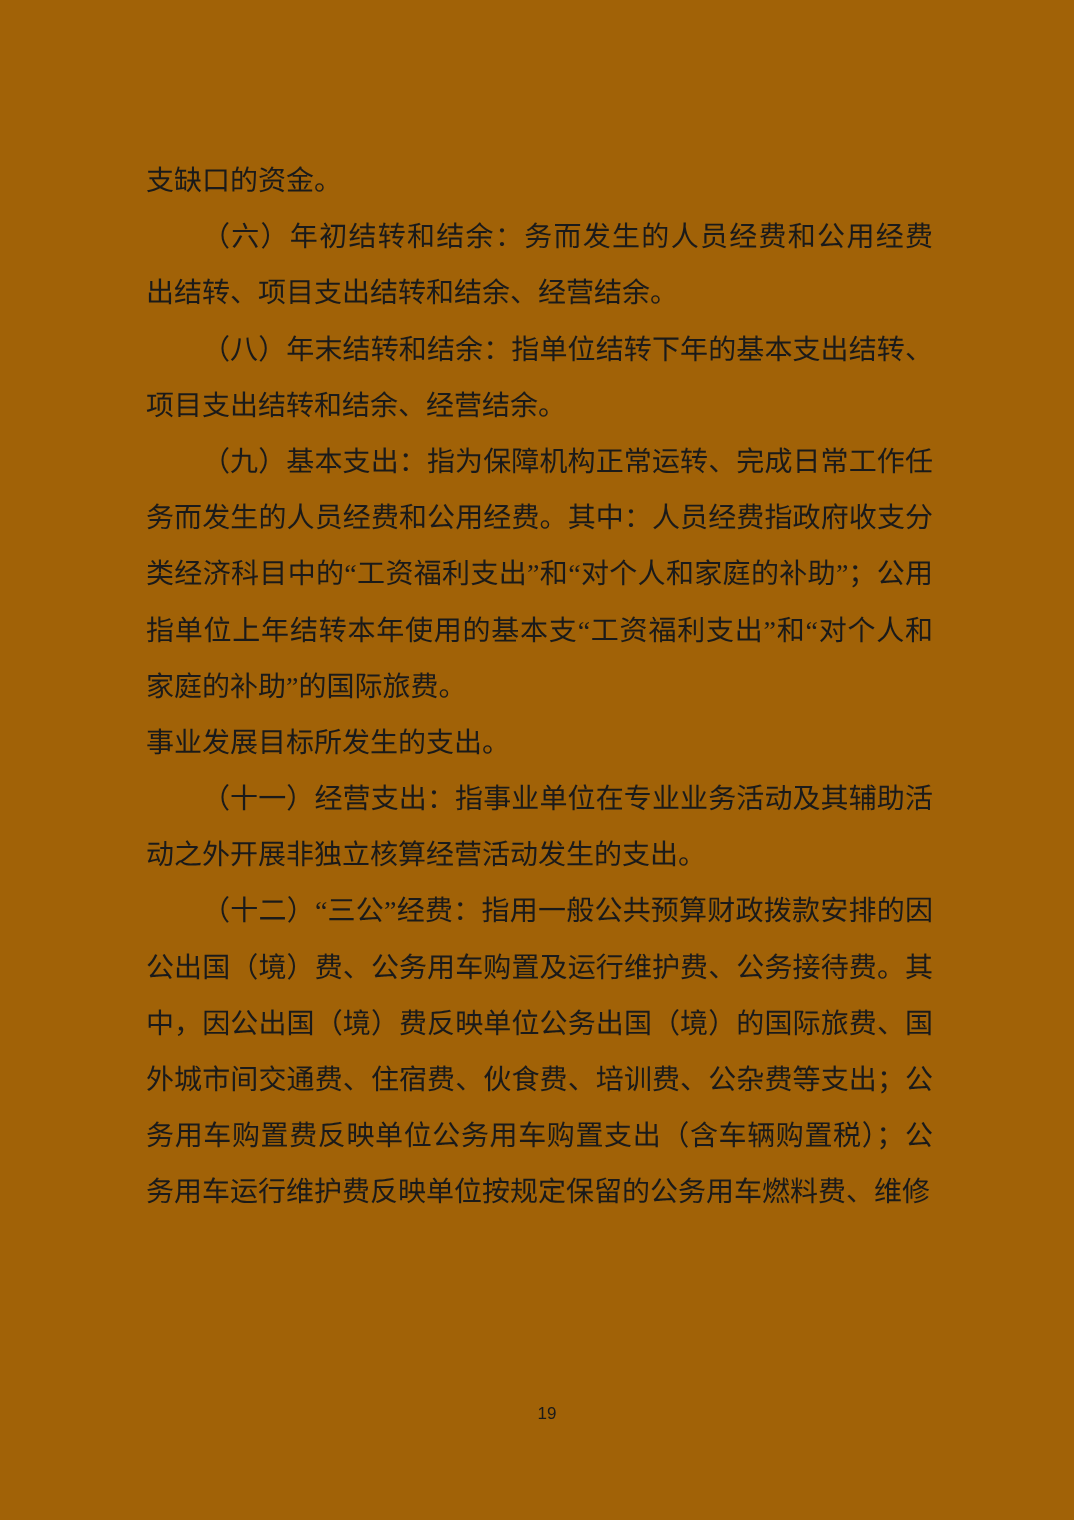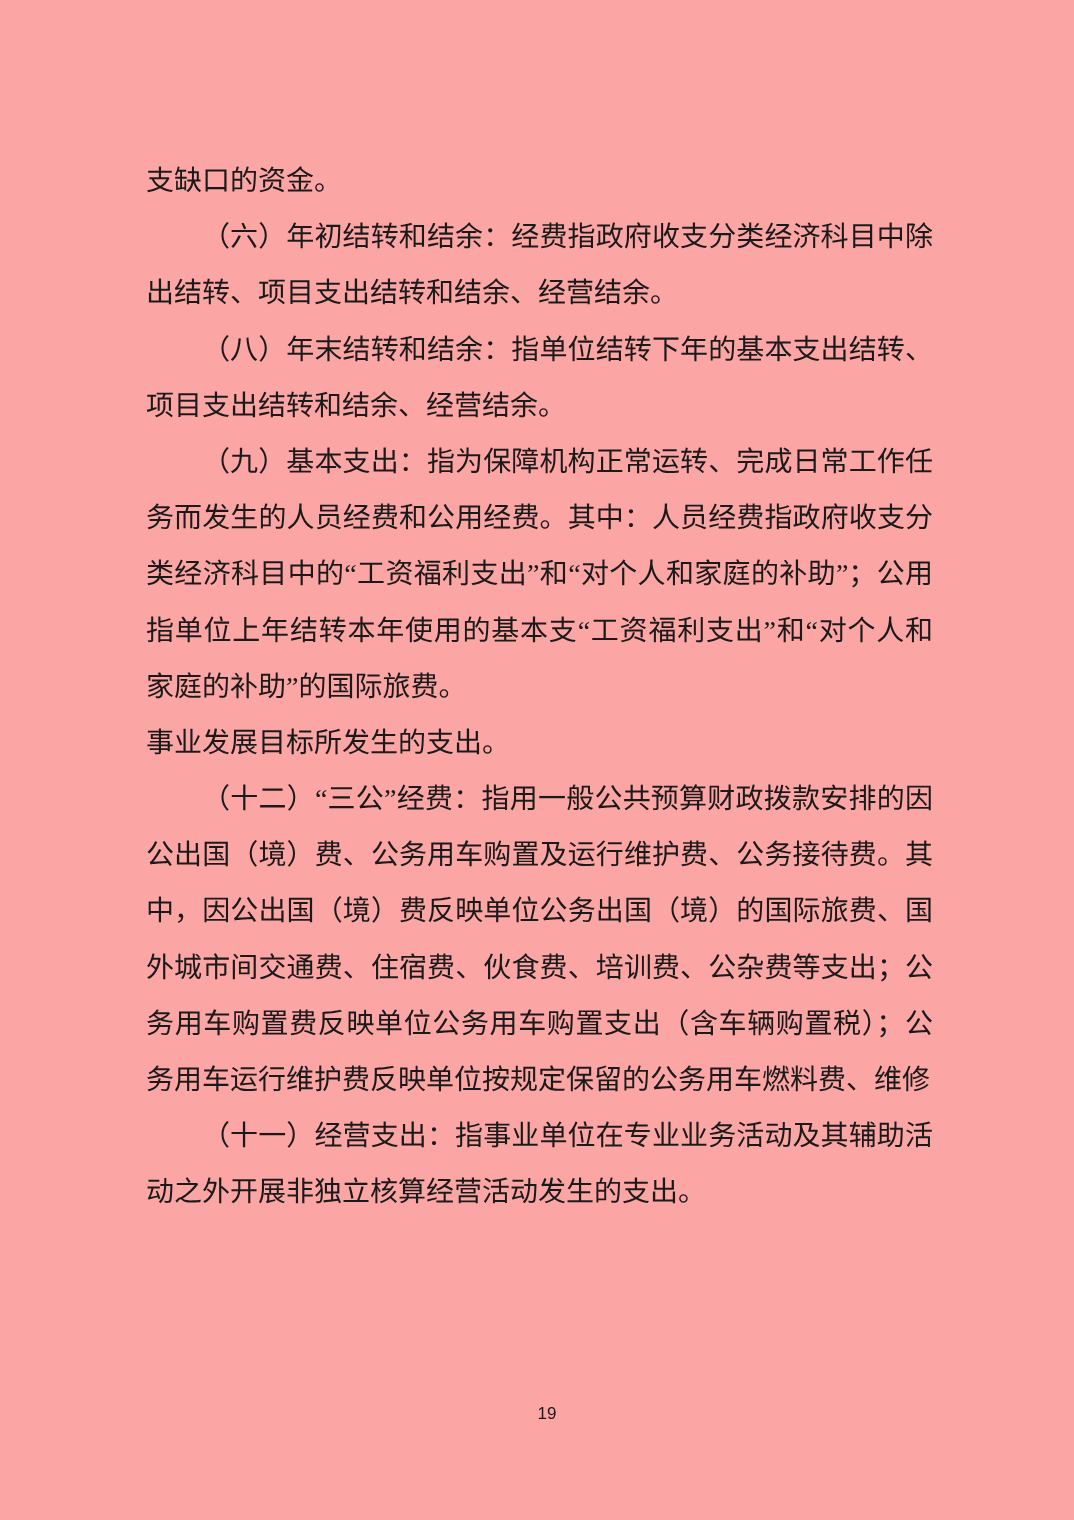--- a/index.html
+++ b/index.html
@@ -4,21 +4,21 @@
 <style>
   html, body {
     margin: 0;
     padding: 0;
     background: #ffffff;
   }
   .page {
     position: relative;
     width: 1074px;
     height: 1520px;
-    background: #fca5a5;
+    background: #a16207;
     overflow: hidden;
     font-family: "Liberation Serif", "DejaVu Serif", serif;
     color: #1a1a1a;
   }
   .text-block {
     position: absolute;
     left: 146px;
     top: 153px;
     width: 787px;
     font-size: 28px;
@@ -59,44 +59,44 @@
 </style>
 </head>
 <body>
 
 <div class="page">
   <main class="text-block">
       <div class="para">
         <div class="line last"><span>支缺口的资金。</span></div>
       </div>
       <div class="para">
-        <div class="line indent"><span class="lead">（六）年初结转和结余：</span><span>经费指政府收支分类经济科目中除</span></div>
+        <div class="line indent"><span class="lead">（六）年初结转和结余：</span><span>务而发生的人员经费和公用经费</span></div>
         <div class="line last"><span>出结转、项目支出结转和结余、经营结余。</span></div>
       </div>
       <div class="para">
         <div class="line indent"><span class="lead">（八）年末结转和结余：</span><span>指单位结转下年的基本支出结转、</span></div>
         <div class="line last"><span>项目支出结转和结余、经营结余。</span></div>
       </div>
       <div class="para">
         <div class="line indent"><span class="lead">（九）基本支出：</span><span>指为保障机构正常运转、完成日常工作任</span></div>
         <div class="line"><span>务而发生的人员经费和公用经费。其中：人员经费指政府收支分</span></div>
         <div class="line"><span>类经济科目中的“工资福利支出”和“对个人和家庭的补助”；公用</span></div>
         <div class="line"><span>指单位上年结转本年使用的基本支“工资福利支出”和“对个人和</span></div>
         <div class="line last"><span>家庭的补助”的国际旅费。</span></div>
       </div>
       <div class="para">
         <div class="line last"><span>事业发展目标所发生的支出。</span></div>
       </div>
       <div class="para">
+        <div class="line indent"><span class="lead">（十一）经营支出：</span><span>指事业单位在专业业务活动及其辅助活</span></div>
+        <div class="line last"><span>动之外开展非独立核算经营活动发生的支出。</span></div>
+      </div>
+      <div class="para">
         <div class="line indent"><span class="lead">（十二）“三公”经费：</span><span>指用一般公共预算财政拨款安排的因</span></div>
         <div class="line"><span>公出国（境）费、公务用车购置及运行维护费、公务接待费。其</span></div>
         <div class="line"><span>中，因公出国（境）费反映单位公务出国（境）的国际旅费、国</span></div>
         <div class="line"><span>外城市间交通费、住宿费、伙食费、培训费、公杂费等支出；公</span></div>
         <div class="line"><span>务用车购置费反映单位公务用车购置支出（含车辆购置税）；公</span></div>
         <div class="line last"><span>务用车运行维护费反映单位按规定保留的公务用车燃料费、维修</span></div>
       </div>
-      <div class="para">
-        <div class="line indent"><span class="lead">（十一）经营支出：</span><span>指事业单位在专业业务活动及其辅助活</span></div>
-        <div class="line last"><span>动之外开展非独立核算经营活动发生的支出。</span></div>
-      </div>
     </main>
   <footer class="page-number">19</footer>
 </div>
 
 </body></html>

